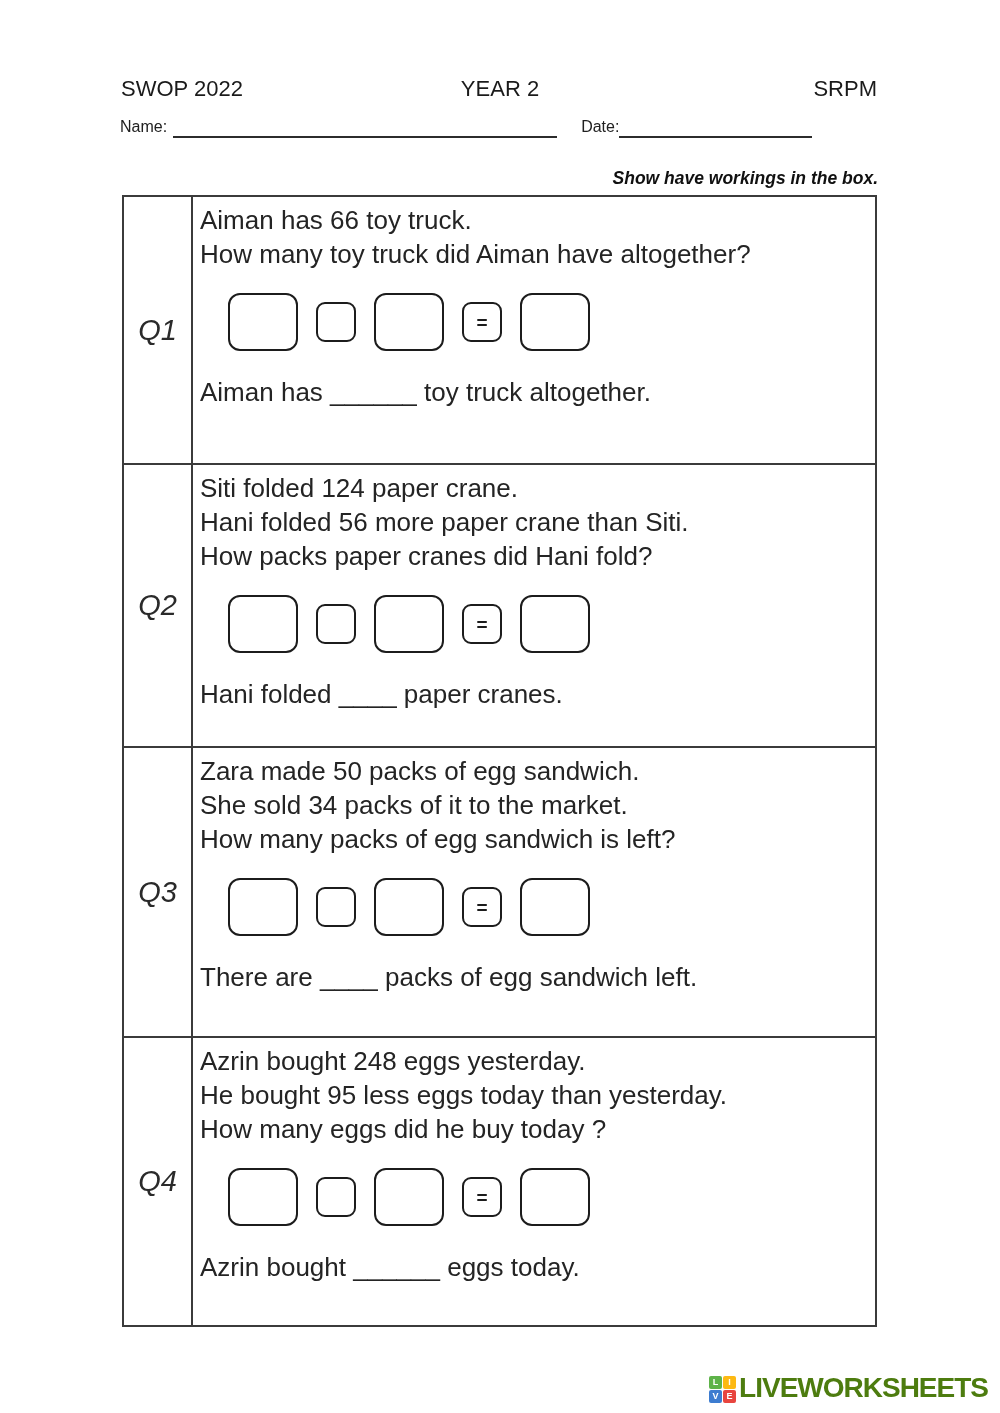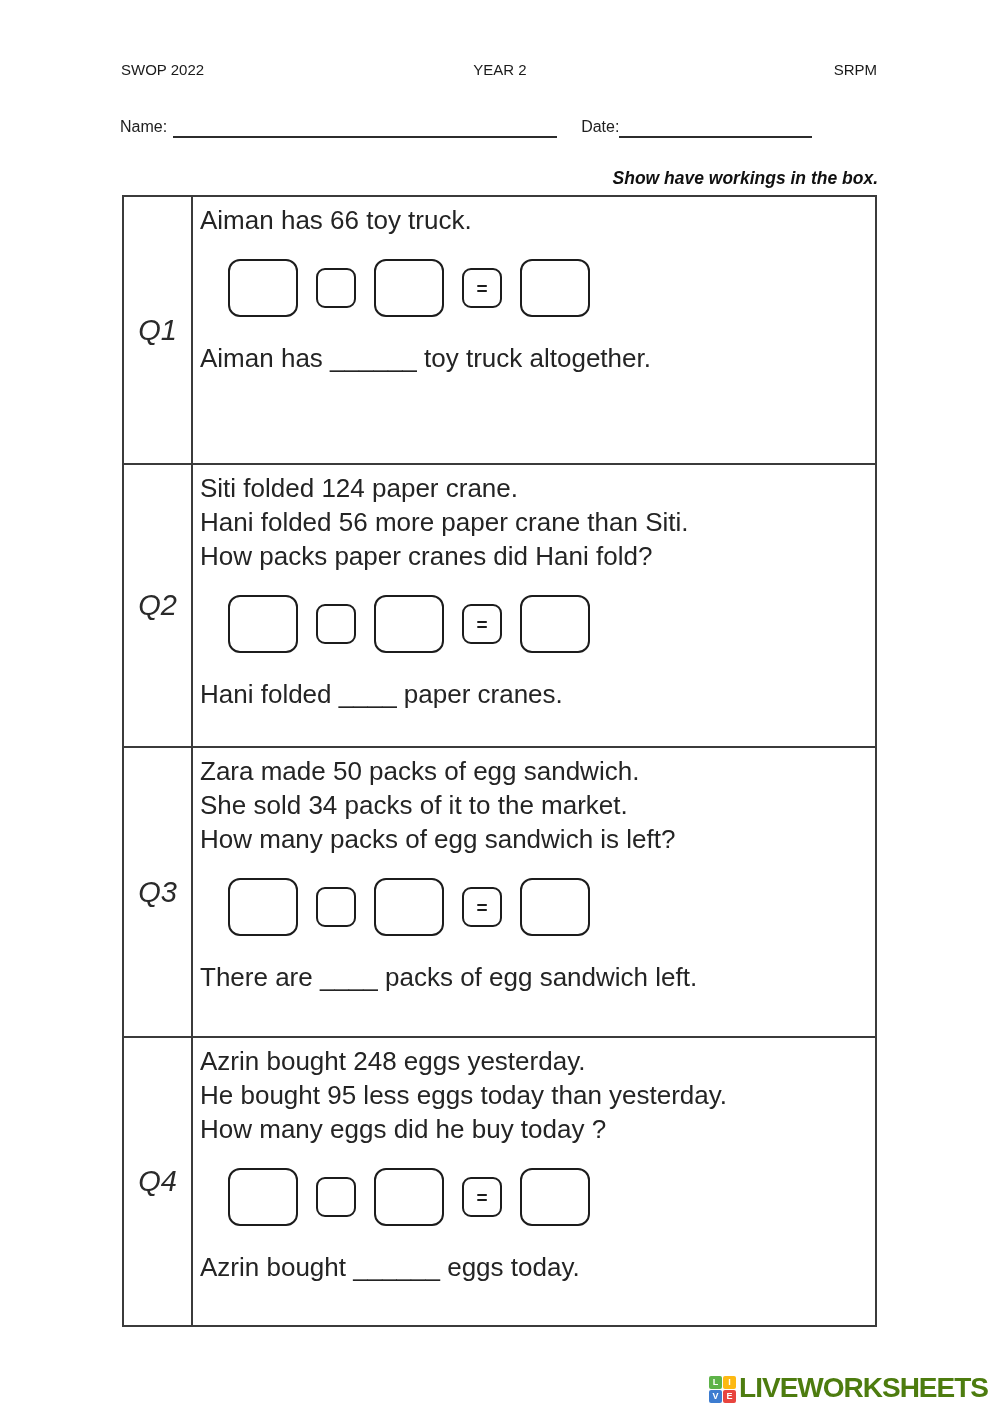--- a/index.html
+++ b/index.html
@@ -7,21 +7,21 @@
   body {
     position:relative;
     background:#ffffff;
     font-family:"Liberation Sans","DejaVu Sans",sans-serif;
     color:#242424;
     overflow:hidden;
   }
   .page { position:absolute; inset:0; }
 
   
-  .doc-header { position:absolute; top:61px; left:0; width:1000px; height:22px; font-size:15px; color:#1a1a1a; }
+  .doc-header { position:absolute; top:76px; left:0; width:1000px; height:22px; font-size:22px; color:#1a1a1a; }
   .hdr-left   { position:absolute; left:121px; top:0; }
   .hdr-center { position:absolute; left:50%; top:0; transform:translateX(-50%); }
   .hdr-right  { position:absolute; right:123px; top:0;margin-left:20px; }
 
   
   .name-row { position:absolute; top:118px; left:120px; width:758px; display:flex; align-items:flex-end; font-size:16px; color:#202020; }
   .field-label { white-space:nowrap; padding-bottom:2px; }
   .write-line { border-bottom:2px solid #2c2c2c; height:10px; }
   .name-line { width:384px; margin-left:6px; }
   .date-label { margin-left:24px; }
@@ -91,20 +91,21 @@
 
   <div class="instruction">Show have workings in the box.</div>
 
   <div class="qtable">
 
     <div class="qrow">
       <div class="qcell-label">Q1</div>
       <div class="qcell-body">
         <div class="qtext">
           <div class="qline">Aiman has 66 toy truck.</div>
+          <div class="qline">How many toy truck did Aiman have altogether?</div>
         </div>
         <div class="boxes">
           <div class="abox"></div>
           <div class="obox"></div>
           <div class="abox"></div>
           <div class="obox eqbox">
               <span class="eq-sign">=</span>
             </div>
           <div class="abox"></div>
         </div>

